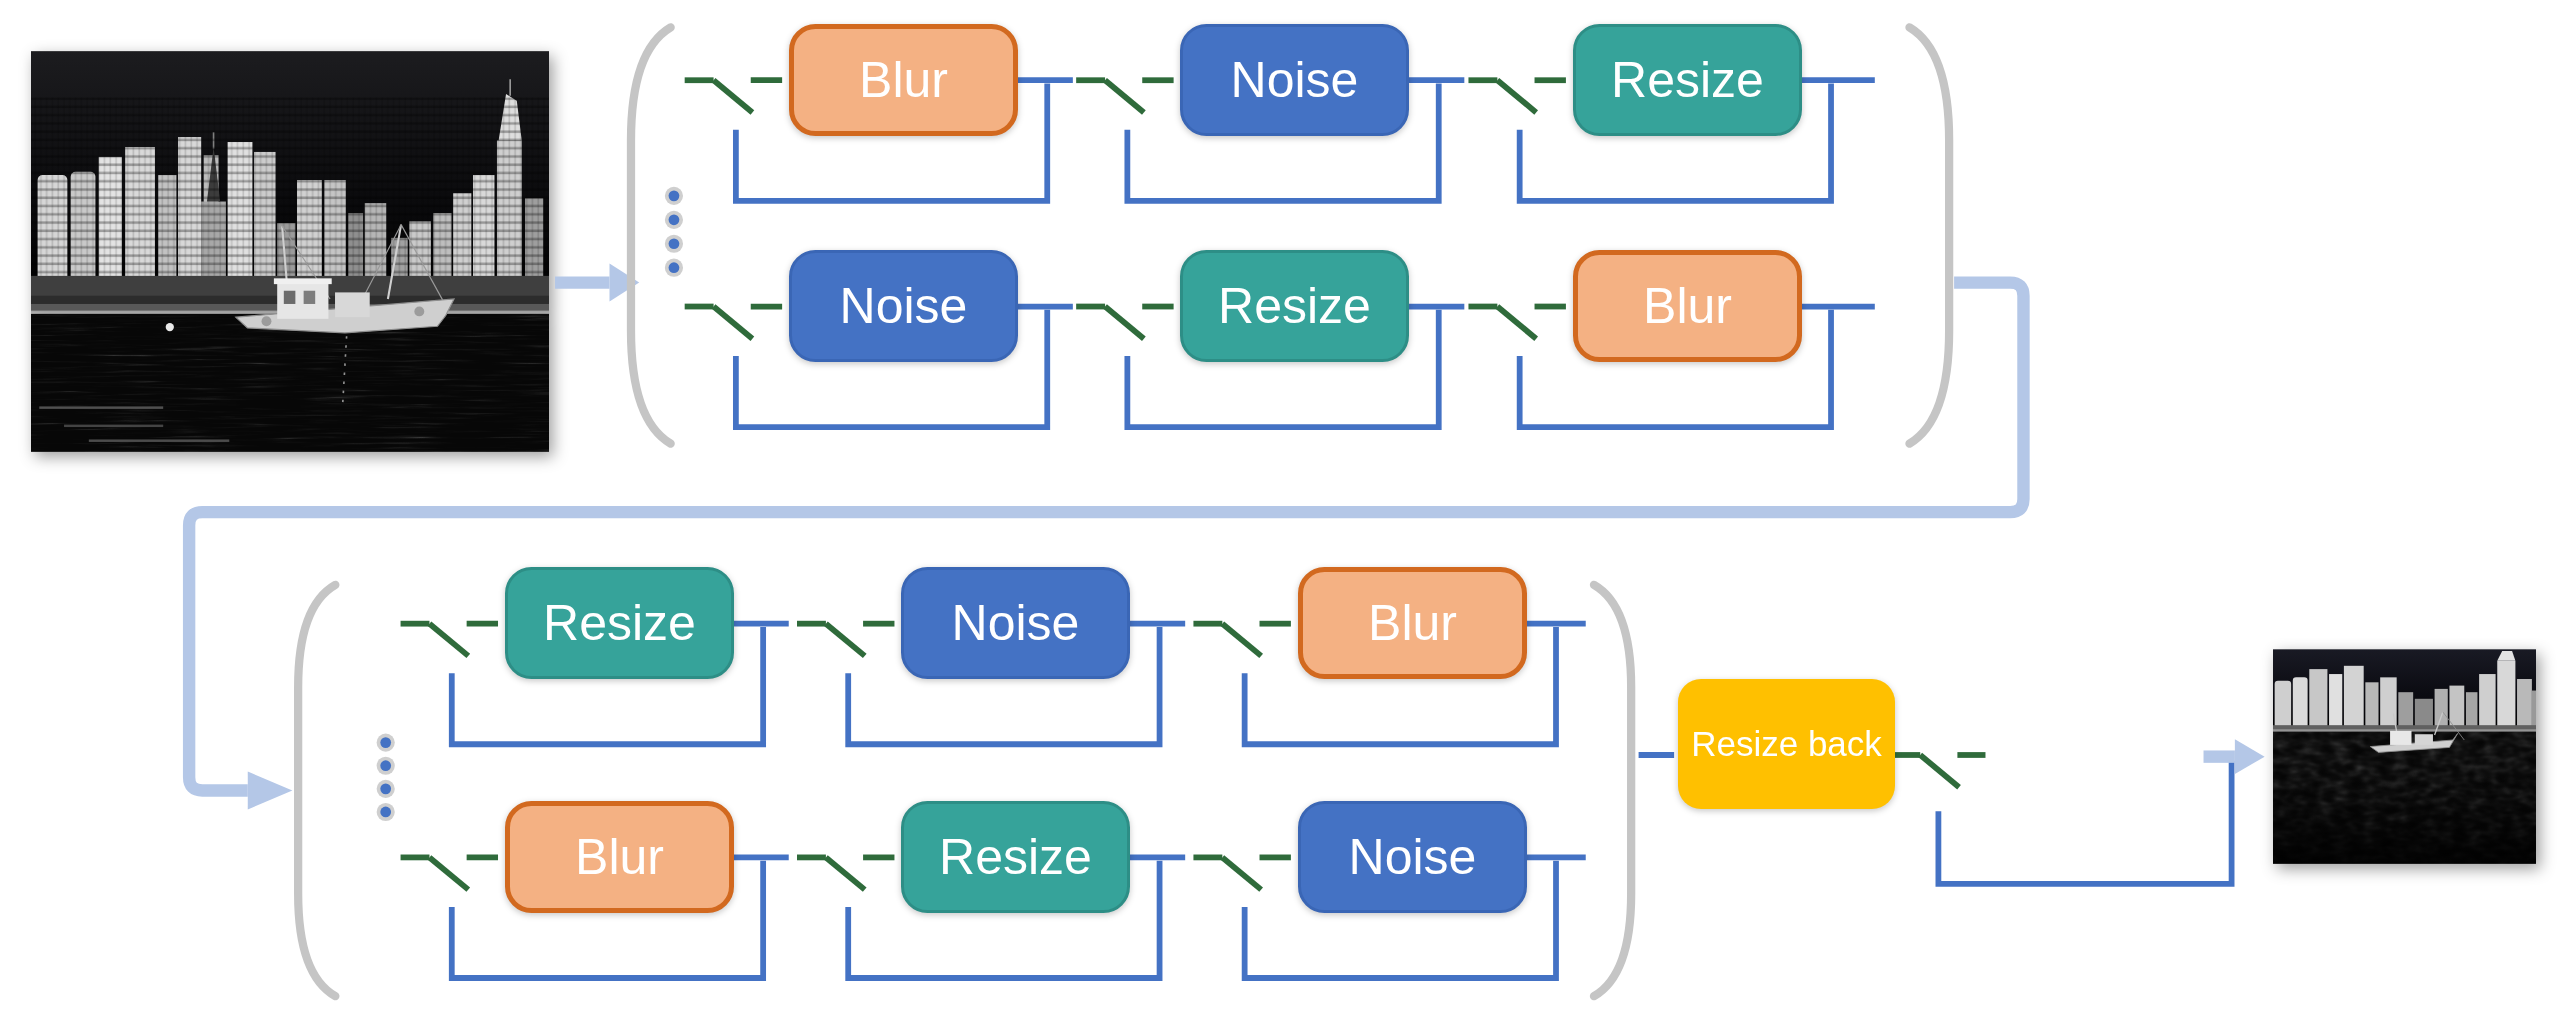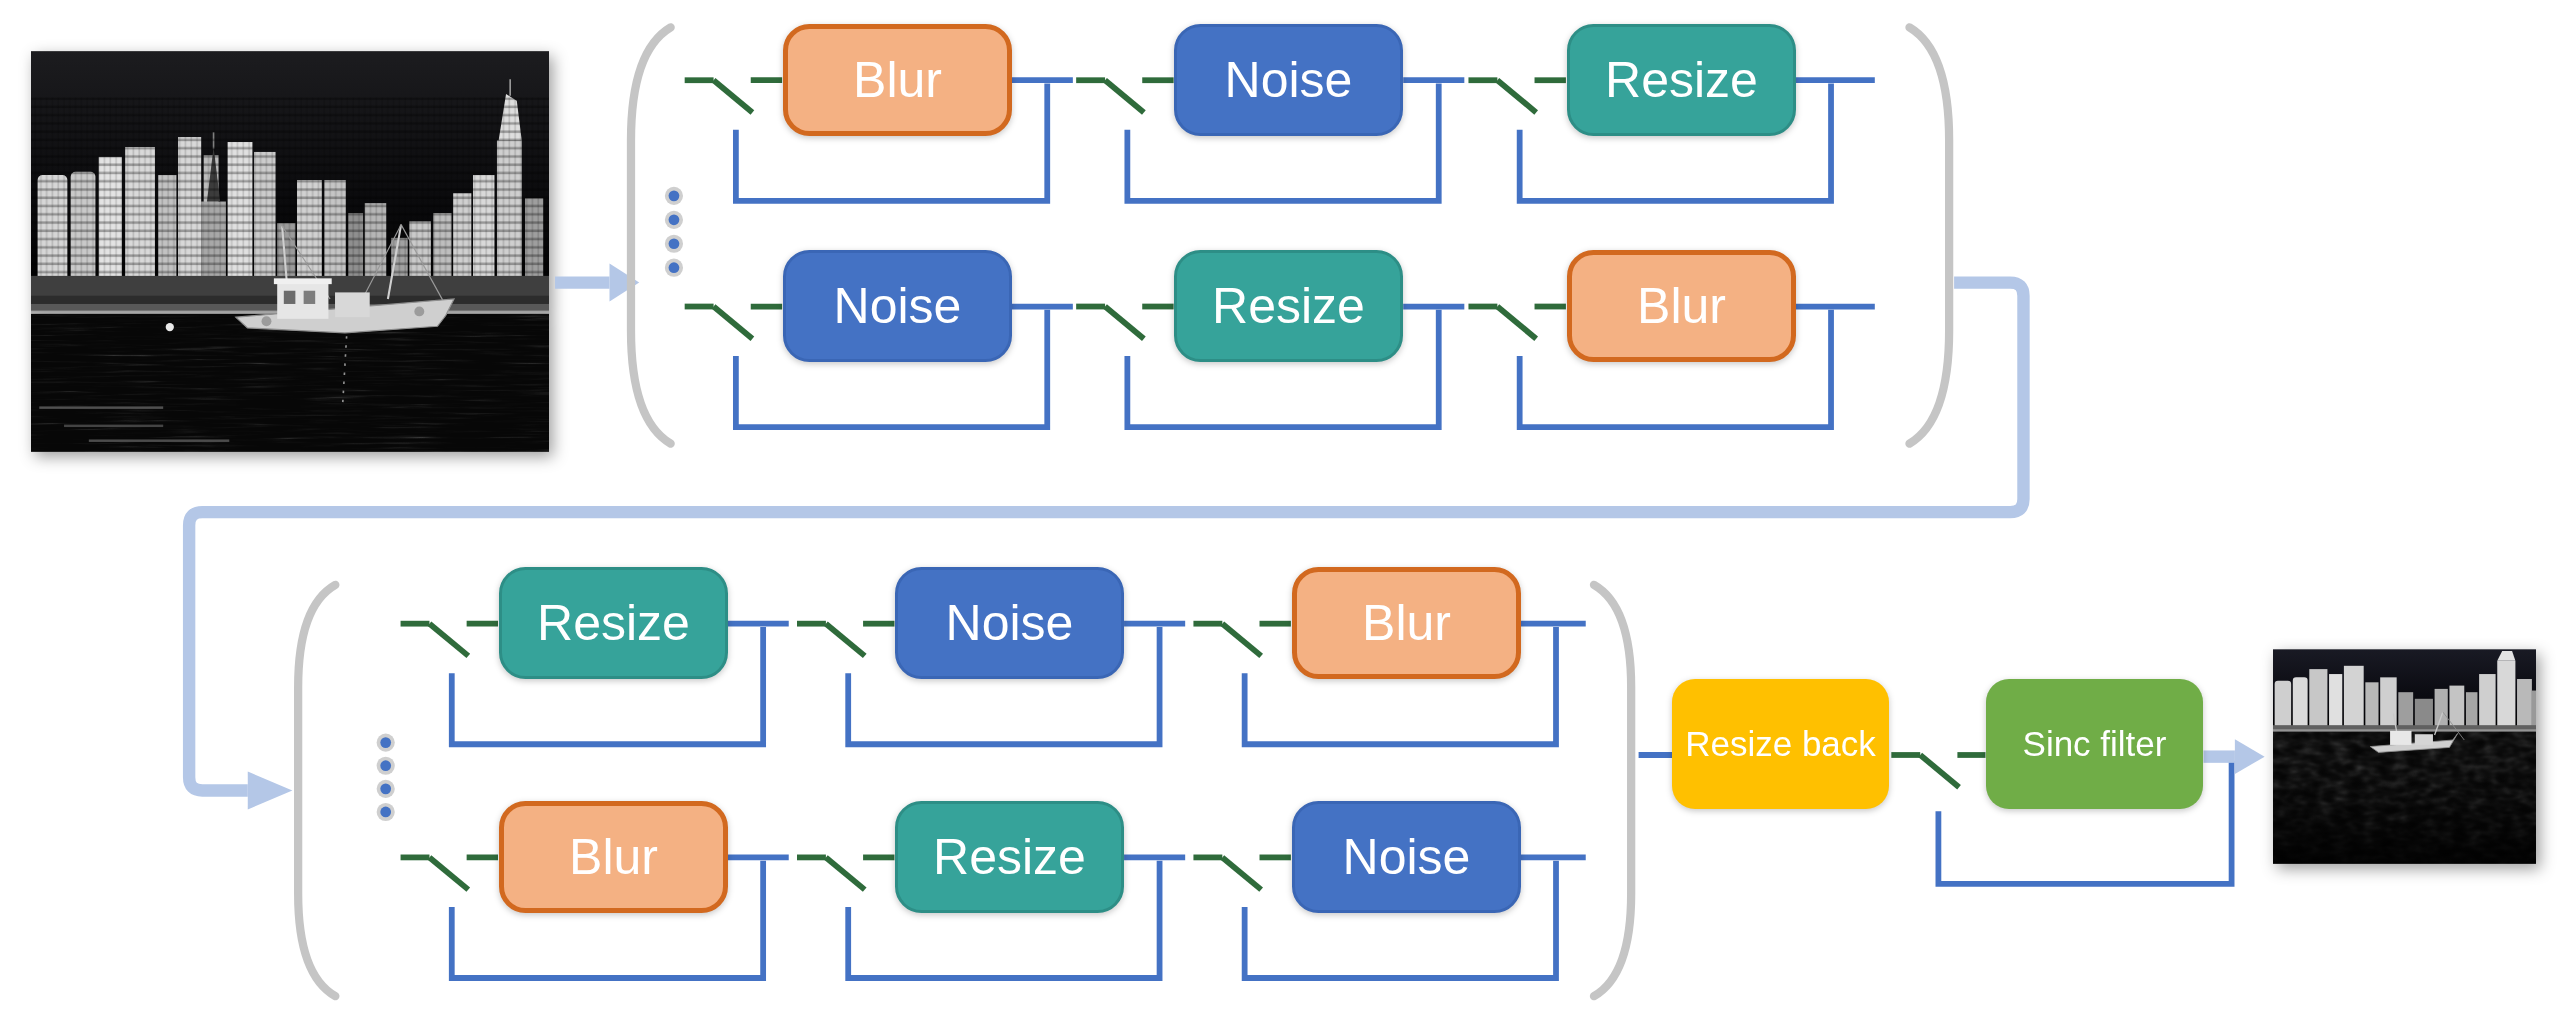--- a/index.html
+++ b/index.html
@@ -10,21 +10,21 @@
   .wg{stroke:var(--wire-green,#2F6B3B);stroke-width:7;fill:none;}
   .wb{stroke:var(--wire-blue,#4472C4);stroke-width:7;fill:none;}
   .lv{stroke:var(--connector,#B4C7E7);stroke-width:15;fill:none;stroke-linejoin:round;}
   .lvh{fill:var(--connector,#B4C7E7);stroke:none;}
   .br{stroke:var(--bracket,#C5C5C5);stroke-width:10;fill:none;stroke-linecap:round;}
   .dot-ring{fill:var(--dot-ring,#CFCFCF);}
   .dot-fill{fill:var(--dot-fill,#4472C4);}
   .block{position:absolute;display:flex;align-items:center;justify-content:center;
          width:229px;height:112px;border-radius:26.4px;color:var(--label-text,#fff);
          font-size:50px;line-height:1.05;text-align:left;box-sizing:border-box;
-         filter:drop-shadow(0 2.5px 3.3px rgba(0,0,0,.22));}
+         filter:drop-shadow(0 2.5px 3.3px rgba(0,0,0,.22));margin-left:6px;}
   .blur{background:var(--blur-fill,#F4B183);border:5px solid var(--blur-border,#D2691F);}
   .noise{background:var(--noise-fill,#4472C4);border:3.3px solid var(--noise-border,#3A66B5);}
   .resize{background:var(--resize-fill,#36A39A);border:3.3px solid var(--resize-border,#2D8E86);}
   .final{width:217px;height:130px;font-size:35px;line-height:1.1;border-radius:23px;padding:0 11.6px;}
   .resize-back{background:var(--resize-back-fill,#FFC000);border:none;}
   .sinc{background:var(--sinc-fill,#70AD47);border:none;}
   .photo{position:absolute;filter:drop-shadow(4.1px 5.8px 7.4px rgba(0,0,0,.38));}
 </style>
 </head>
 <body>
@@ -264,21 +264,20 @@
 
   <div class="block resize" style="left:499px;top:567px">Resize</div>
   <div class="block noise" style="left:895px;top:567px">Noise</div>
   <div class="block blur" style="left:1292px;top:567px">Blur</div>
 
   <div class="block blur" style="left:499px;top:801px">Blur</div>
   <div class="block resize" style="left:895px;top:801px">Resize</div>
   <div class="block noise" style="left:1292px;top:801px">Noise</div>
 
   <div class="block final resize-back" style="left:1672px;top:679px">Resize back</div>
-  <div class="block final sinc" style="left:1986px;top:679px">Sinc filter</div>
 
   <svg class="photo" style="left:2273px;top:649px" width="263" height="215" viewBox="0 0 319 260" aria-label="Degraded inverted grayscale photo of the same skyline and boat, compressed and heavily noisy water">
     <defs>
       <linearGradient id="sky2" x1="0" y1="0" x2="0" y2="1">
         <stop offset="0" stop-color="#191a24"></stop>
           <stop offset="0.7" stop-color="#07070c"></stop>
           <stop offset="1" stop-color="#000"></stop>
       </linearGradient>
       <linearGradient id="vig2" x1="0" y1="0" x2="0" y2="1">
         <stop offset="0" stop-color="#000" stop-opacity="0"></stop>

